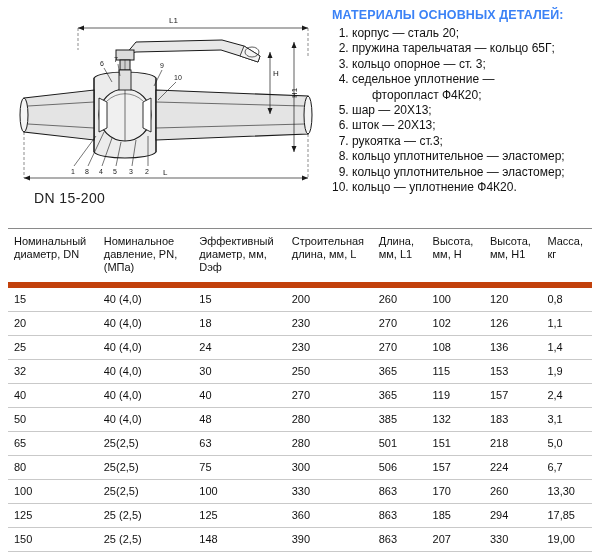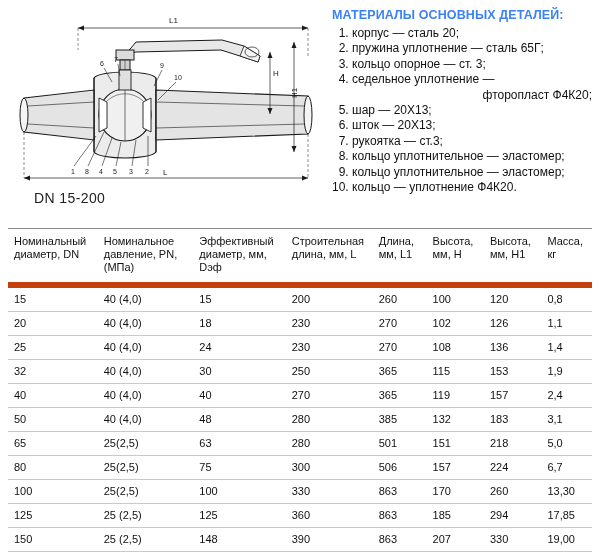--- a/index.html
+++ b/index.html
@@ -63,21 +63,20 @@
     font-size: 12px;
     line-height: 15.4px;
   }
   .materials li {
     margin: 0;
     padding: 0;
   }
   .materials li .sub {
     display: block;
     margin-left: 20px;
-    text-align: right;
   }
 
   
   .table-wrap {
     position: absolute;
     left: 8px;
     top: 228px;
     width: 584px;
   }
   table.spec {
@@ -214,21 +213,21 @@
           </g>
         </g>
       </svg>
       <div class="drawing-caption">DN 15-200</div>
     </div>
 
     <div class="materials">
       <div class="materials-title">МАТЕРИАЛЫ ОСНОВНЫХ ДЕТАЛЕЙ:</div>
       <ol>
         <li><span>корпус — сталь 20;</span></li>
-        <li><span>пружина уплотнение — сталь 65Г;</span></li>
+        <li><span>пружина тарельчатая — кольцо 65Г;</span></li>
         <li><span>кольцо опорное — ст. 3;</span></li>
         <li><span>седельное уплотнение —</span><span class="sub">фторопласт Ф4К20;</span></li>
         <li><span>шар — 20Х13;</span></li>
         <li><span>шток — 20Х13;</span></li>
         <li><span>рукоятка — ст.3;</span></li>
         <li><span>кольцо уплотнительное — эластомер;</span></li>
         <li><span>кольцо уплотнительное — эластомер;</span></li>
         <li><span>кольцо — уплотнение Ф4К20.</span></li>
       </ol>
     </div>

